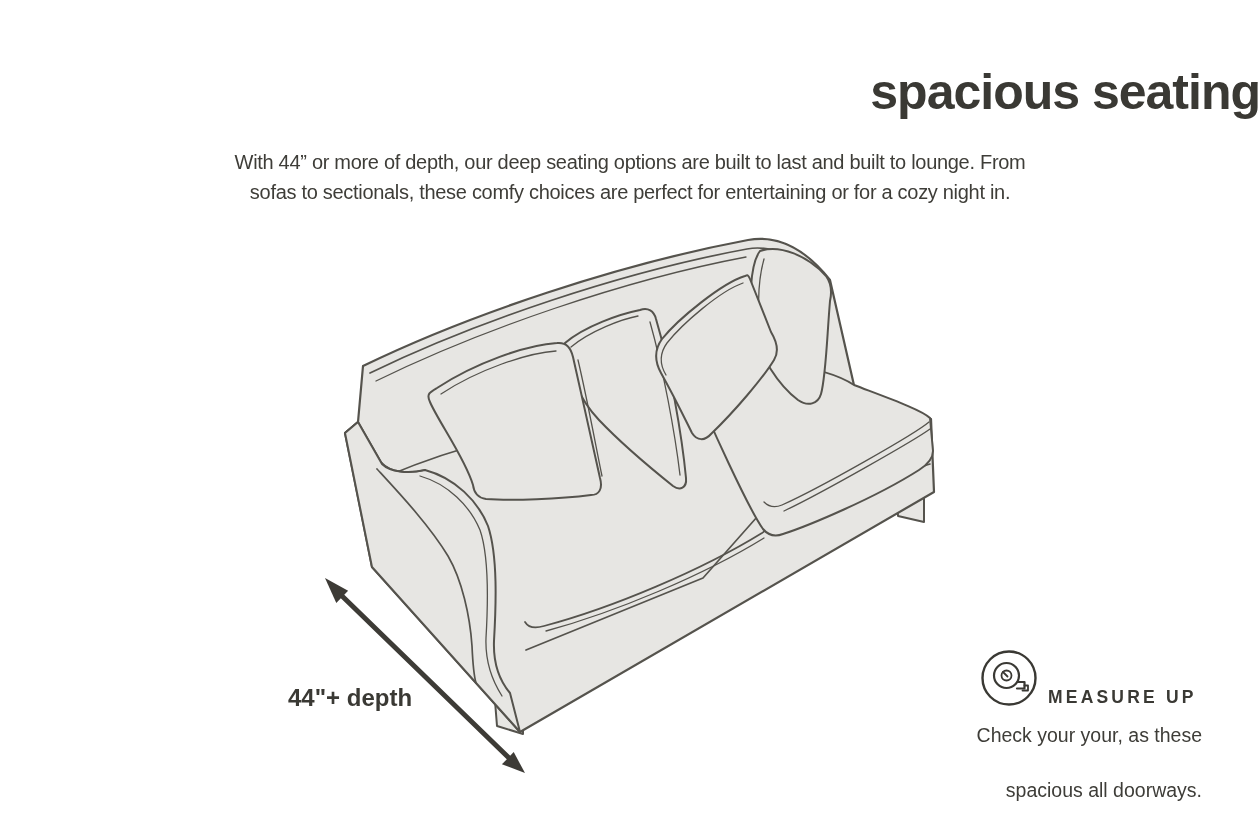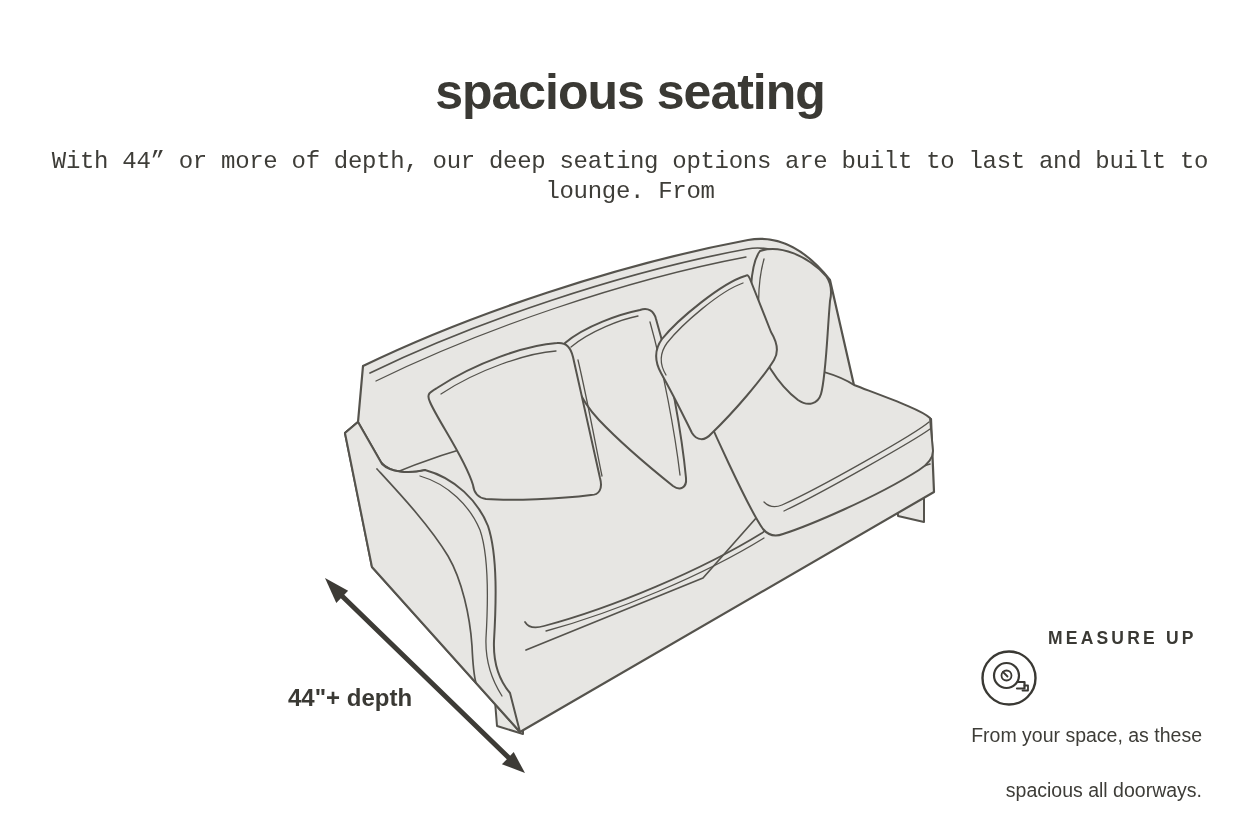--- a/index.html
+++ b/index.html
@@ -8,53 +8,52 @@
     width: 1260px;
     height: 840px;
     background: var(--color-background, #ffffff);
     overflow: hidden;
     font-family: "Liberation Sans", "DejaVu Sans", sans-serif;
   }
   .page-title {
     position: absolute;
     left: 0; top: 64px;
     width: 1260px;
-    text-align: center;
+    text-align: right;
     font-size: 50px;
     line-height: 56px;
     font-weight: 700;
     letter-spacing: -1px;
     color: var(--color-ink, #3a3934);
     margin: 0;
   }
   .page-desc {
     position: absolute;
     left: 0; top: 147px;
     width: 1260px;
     text-align: center;
-    font-size: 24px;
+    font-size: 20px;
     line-height: 30px;
     letter-spacing: -0.3px;
     color: var(--color-body-text, #3e3d38);
     margin: 0;
-    font-family: Liberation Mono, monospace;
   }
   .sofa-wrap   { position: absolute; left: 330px; top: 226px; width: 620px; height: 520px; }
   .arrow-wrap  { position: absolute; left: 295px; top: 555px; width: 250px; height: 240px; }
   .dim-label {
     position: absolute;
     left: 288px; top: 684px;
     font-size: 24px;
     font-weight: 700;
     color: var(--color-ink, #3a3934);
   }
   .measure-icon-wrap { position: absolute; left: 980px; top: 649px; width: 58px; height: 58px; }
   .measure-heading {
     position: absolute;
-    left: 1048px; top: 628px;
+    left: 1048px; top: 687px;
     font-size: 17.5px;
     font-weight: 700;
     letter-spacing: 3.2px;
     color: var(--color-ink, #3a3934);
   }
   .measure-note {
     position: absolute;
     left: 930px; top: 702px;
     width: 272px;
     text-align: right;
@@ -70,21 +69,21 @@
   .arh { fill: var(--color-arrow, #3d3b36); }
   .mi { fill: none; stroke: var(--color-ink, #3a3934); stroke-linecap: round; stroke-linejoin: round; }
 </style>
 </head>
 <body>
 
 <div class="canvas">
 
   <h1 class="page-title">spacious seating</h1>
 
-  <p class="page-desc"><span>With 44” or more of depth, our deep seating options are built to last and built to lounge. From</span><br></p>
+  <p class="page-desc"><span>With 44” or more of depth, our deep seating options are built to last and built to lounge. From</span><br><span>sofas to sectionals, these comfy choices are perfect for entertaining or for a cozy night in.</span></p>
 
   <div class="sofa-wrap">
     <svg width="620" height="520" viewBox="0 0 620 520">
 
       <path class="fl" d="M 165,475 L 193,483 L 193,508 L 167,500 Z"></path>
       <path class="fl" d="M 566,258 L 594,264 L 594,296 L 568,290 Z"></path>
 
       <path class="fl" style="stroke-width:2.2" d="M 15,207 L 28,196 L 33,140
            C 140,88 290,38 418,14
            C 450,8 478,26 500,54
@@ -180,15 +179,15 @@
       <circle class="mi" cx="26.5" cy="26.5" r="12.5" stroke-width="2.2"></circle>
       <circle class="mi" cx="26.5" cy="26.5" r="5" stroke-width="1.8"></circle>
       <line class="mi" x1="23" y1="23" x2="27.5" y2="27.5" stroke-width="1.8"></line>
       <path class="mi" stroke-width="2.2" d="M 37.5,33 L 44.5,33 L 44.5,39.5 L 37,39.5"></path>
       <path class="mi" stroke-width="1.8" d="M 44.5,36.5 L 48,36.5 L 48,41.5 L 42.5,41.5"></path>
     </svg>
   </div>
 
   <div class="measure-heading">MEASURE UP</div>
 
-  <p class="measure-note"><span>From your space, as these</span><br><br><span>spacious all doorways.</span></p>
+  <p class="measure-note"><span>Check your your, as these</span><br><br><span>spacious all doorways.</span></p>
 
 </div>
 
 </body></html>

